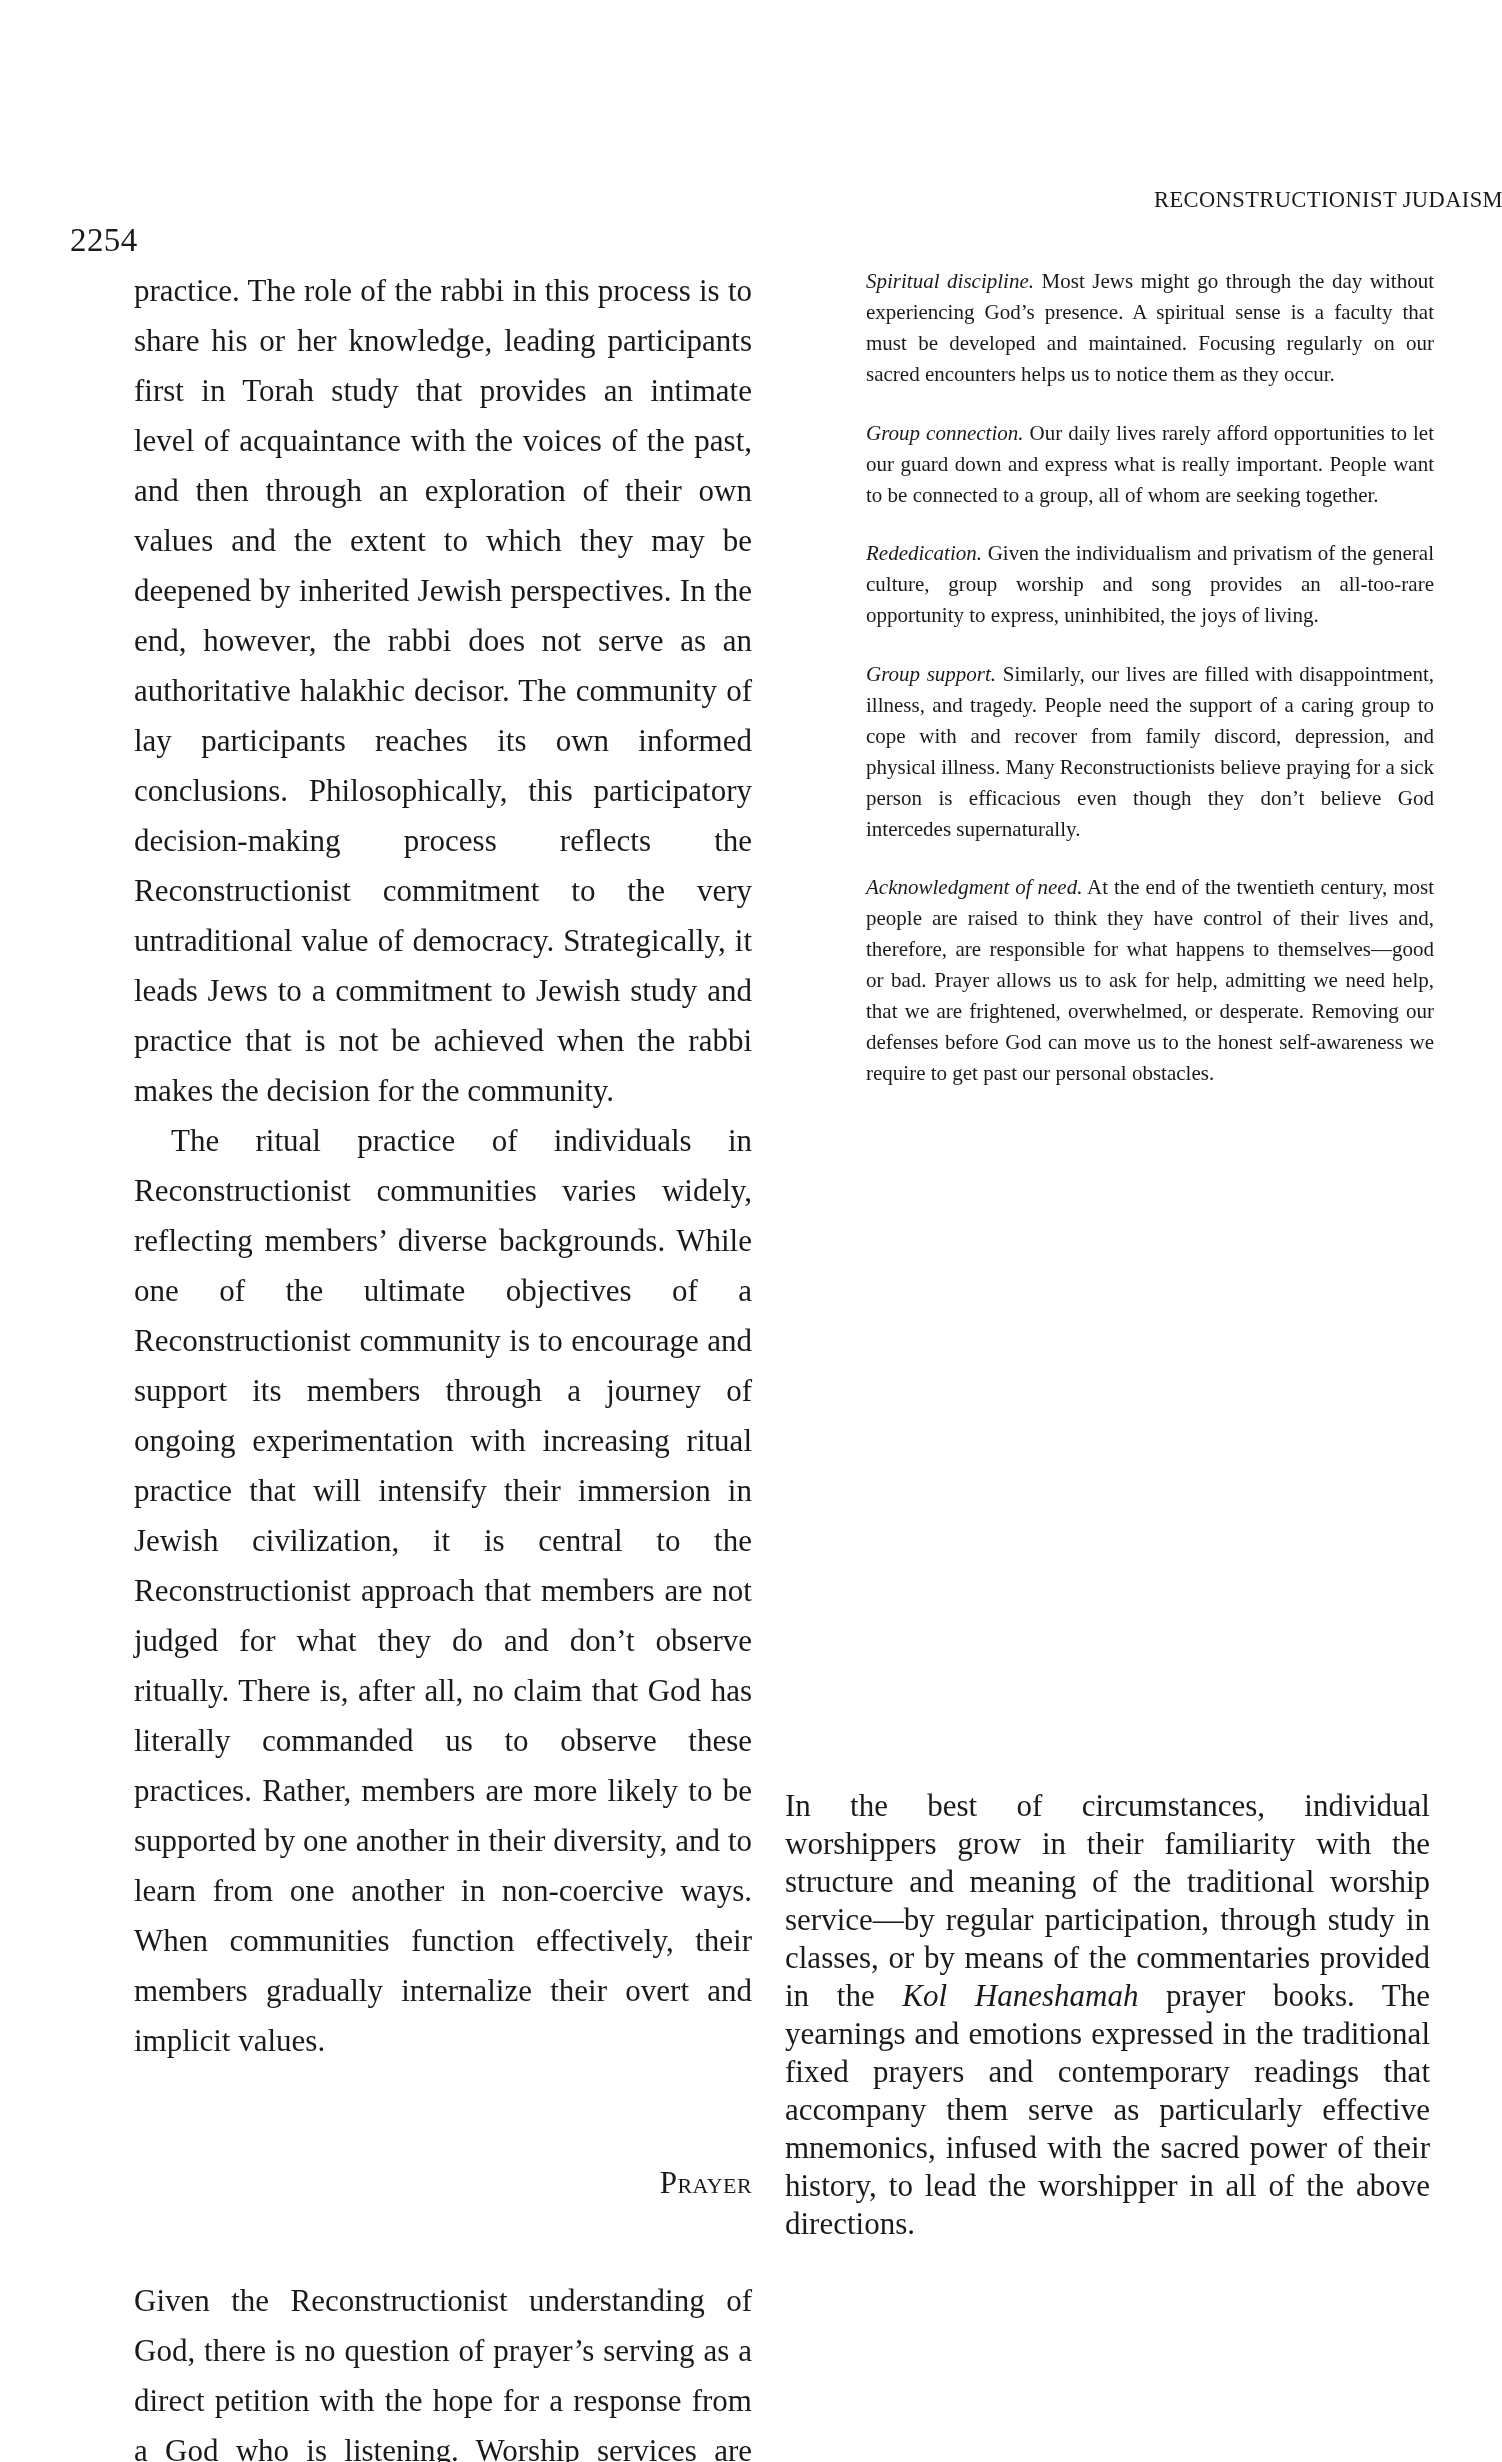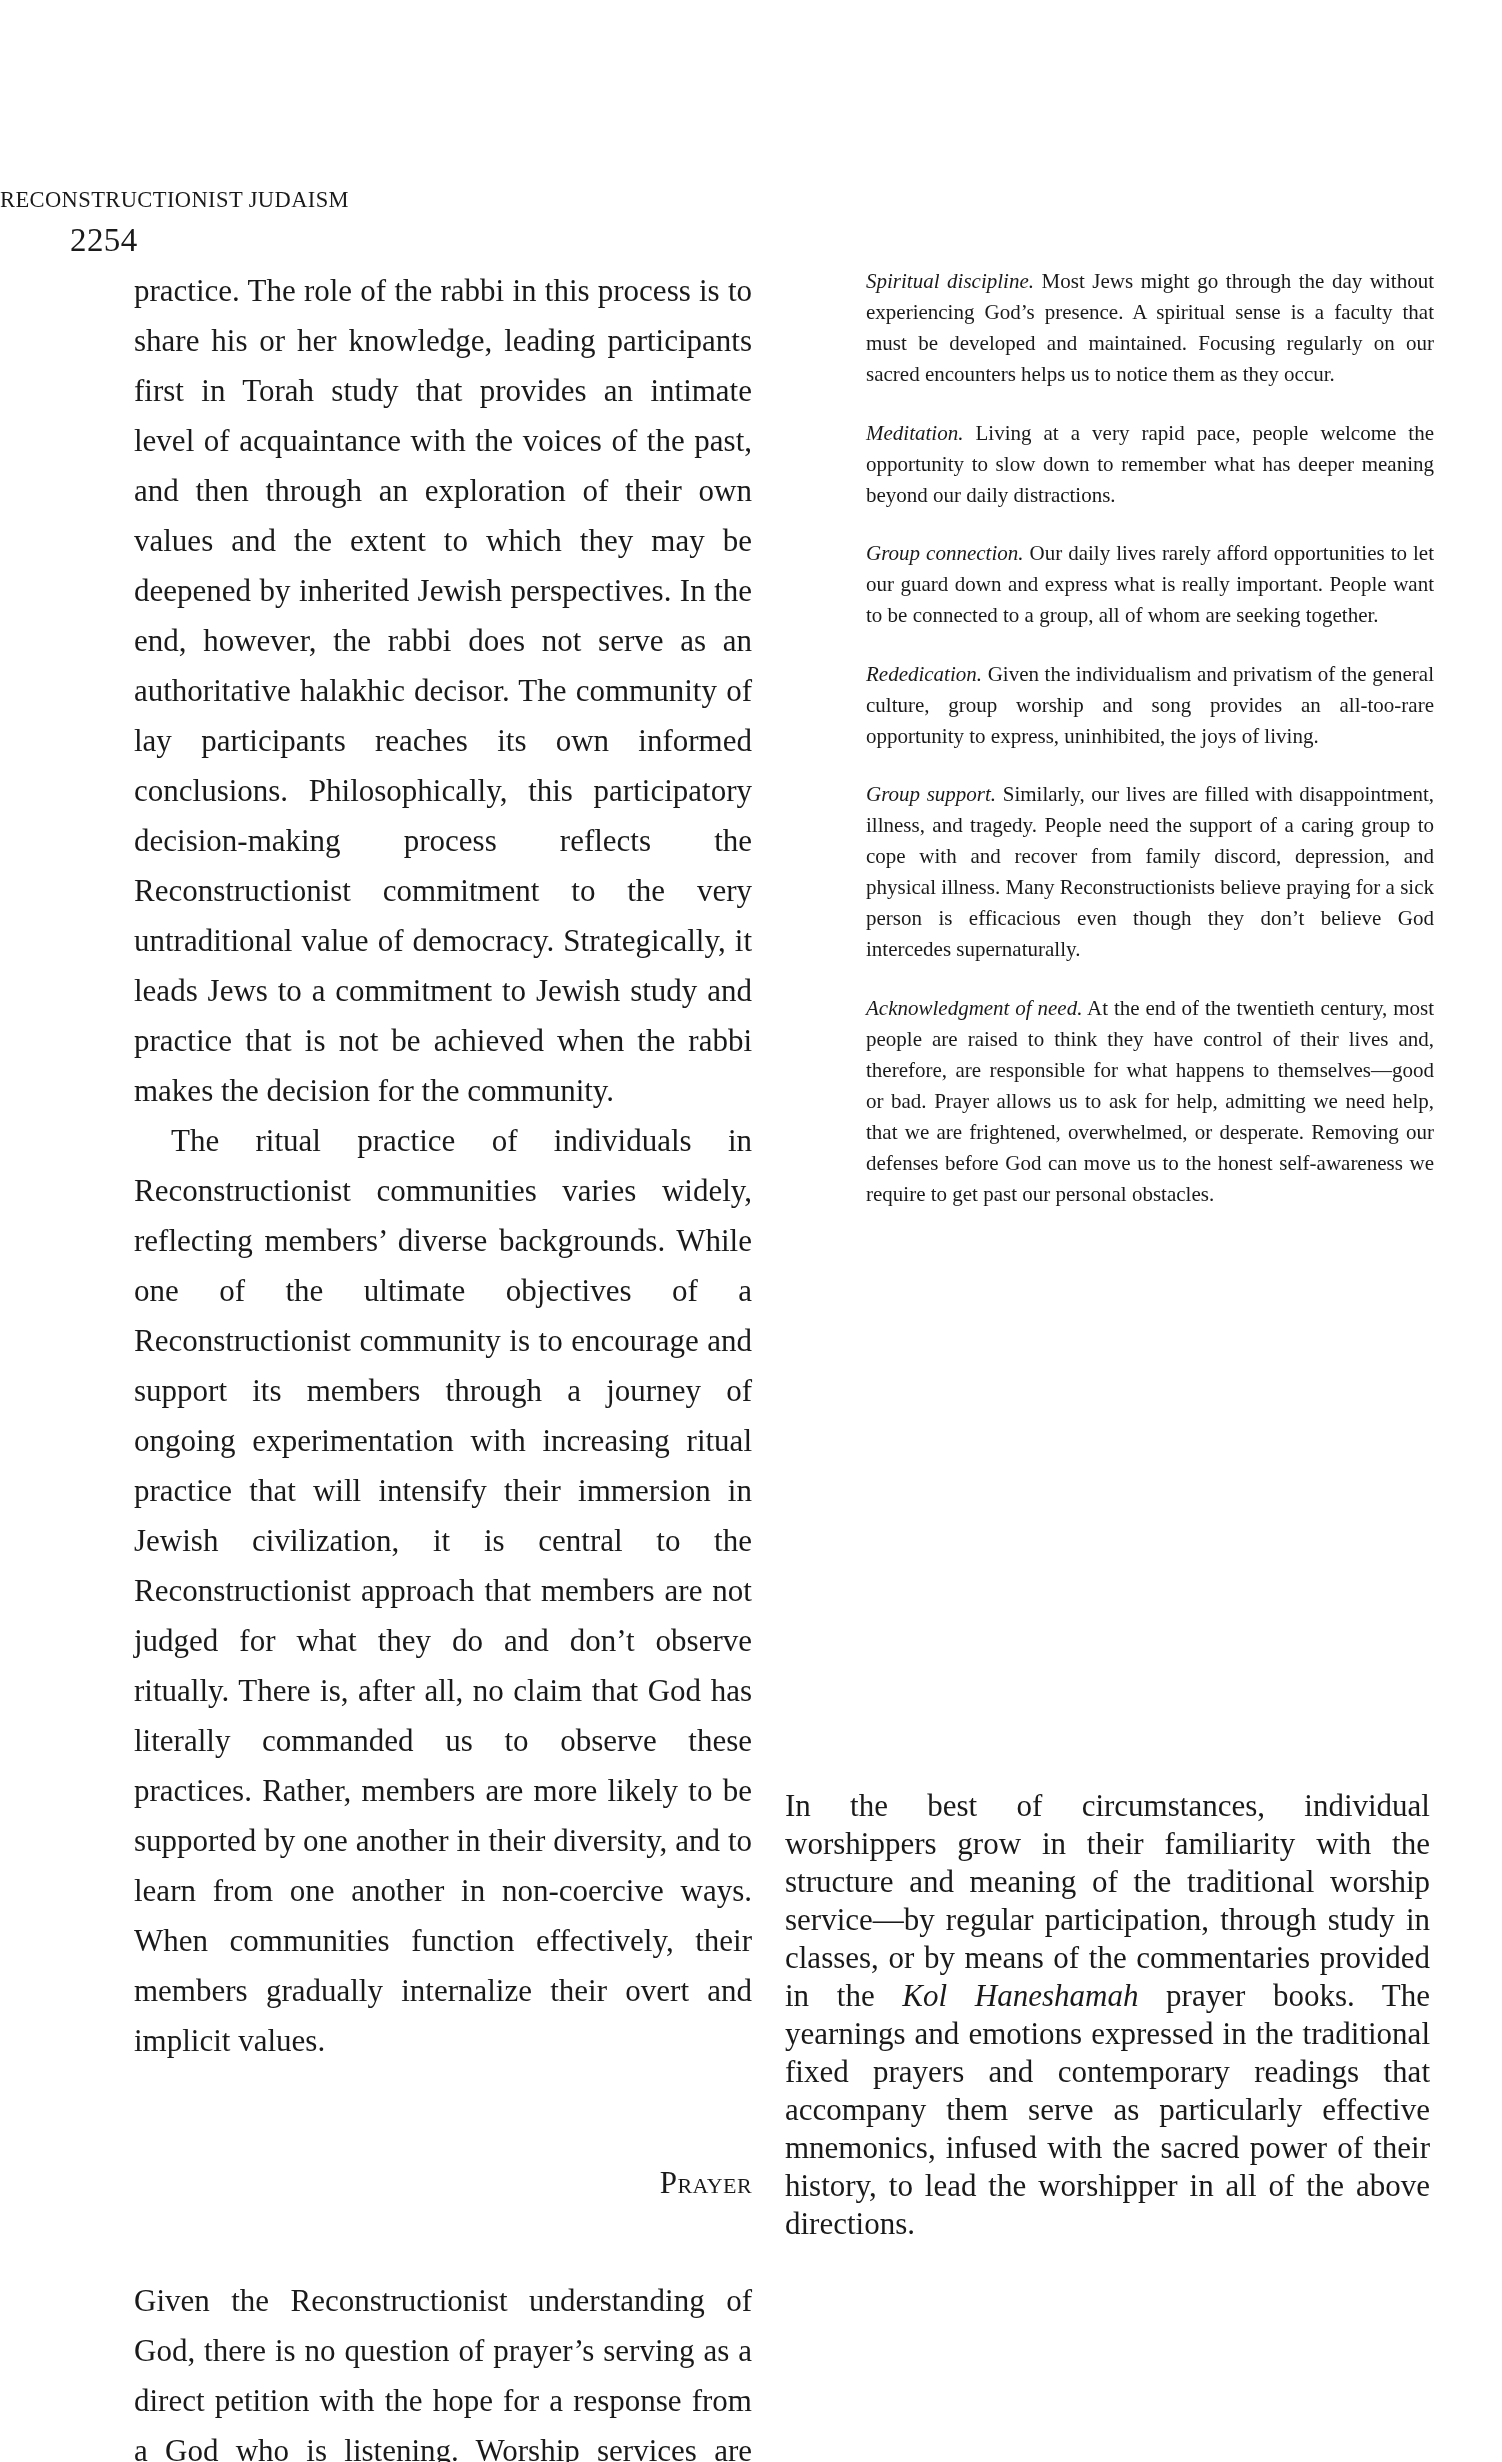--- a/index.html
+++ b/index.html
@@ -21,21 +21,21 @@
       top: 178px;
       font-size: 33px;
       letter-spacing: 0.4px;
       margin-top: 44px;
     }
     .running-head {
       position: absolute;
       left: 0;
       width: 1503px;
       top: 187px;
-      text-align: left;
+      text-align: right;
       font-size: 22.5px;
       letter-spacing: 0.4px;
     }
     .col-left {
       position: absolute;
       left: 134px;
       top: 266px;
       width: 618px;
       font-size: 31px;
       line-height: 50px;
@@ -96,24 +96,20 @@
   <div class="section-head">Prayer</div>
   <p>Given the Reconstructionist understanding of God, there is no question of prayer’s serving as a direct petition with the hope for a response from a God who is listening. Worship services are nevertheless central to the life of most Reconstructionist communities. A list of some of the reasons Reconstructionists pray also exemplifies Reconstructionism’s revaluation of traditional ritual forms:</p>
 </div>
 
 <div class="col-right">
   <p class="reason">
     <span class="term">Spiritual discipline.</span>
     <span>Most Jews might go through the day without experiencing God’s presence. A spiritual sense is a faculty that must be developed and maintained. Focusing regularly on our sacred encounters helps us to notice them as they occur.</span>
   </p>
   <p class="reason">
-    <span class="term">Meditation.</span>
-    <span>Living at a very rapid pace, people welcome the opportunity to slow down to remember what has deeper meaning beyond our daily distractions.</span>
-  </p>
-  <p class="reason">
     <span class="term">Group connection.</span>
     <span>Our daily lives rarely afford opportunities to let our guard down and express what is really important. People want to be connected to a group, all of whom are seeking together.</span>
   </p>
   <p class="reason">
     <span class="term">Rededication.</span>
     <span>Given the individualism and privatism of the general culture, group worship and song provides an all-too-rare opportunity to express, uninhibited, the joys of living.</span>
   </p>
   <p class="reason">
     <span class="term">Group support.</span>
     <span>Similarly, our lives are filled with disappointment, illness, and tragedy. People need the support of a caring group to cope with and recover from family discord, depression, and physical illness. Many Reconstructionists believe praying for a sick person is efficacious even though they don’t believe God intercedes supernaturally.</span>

